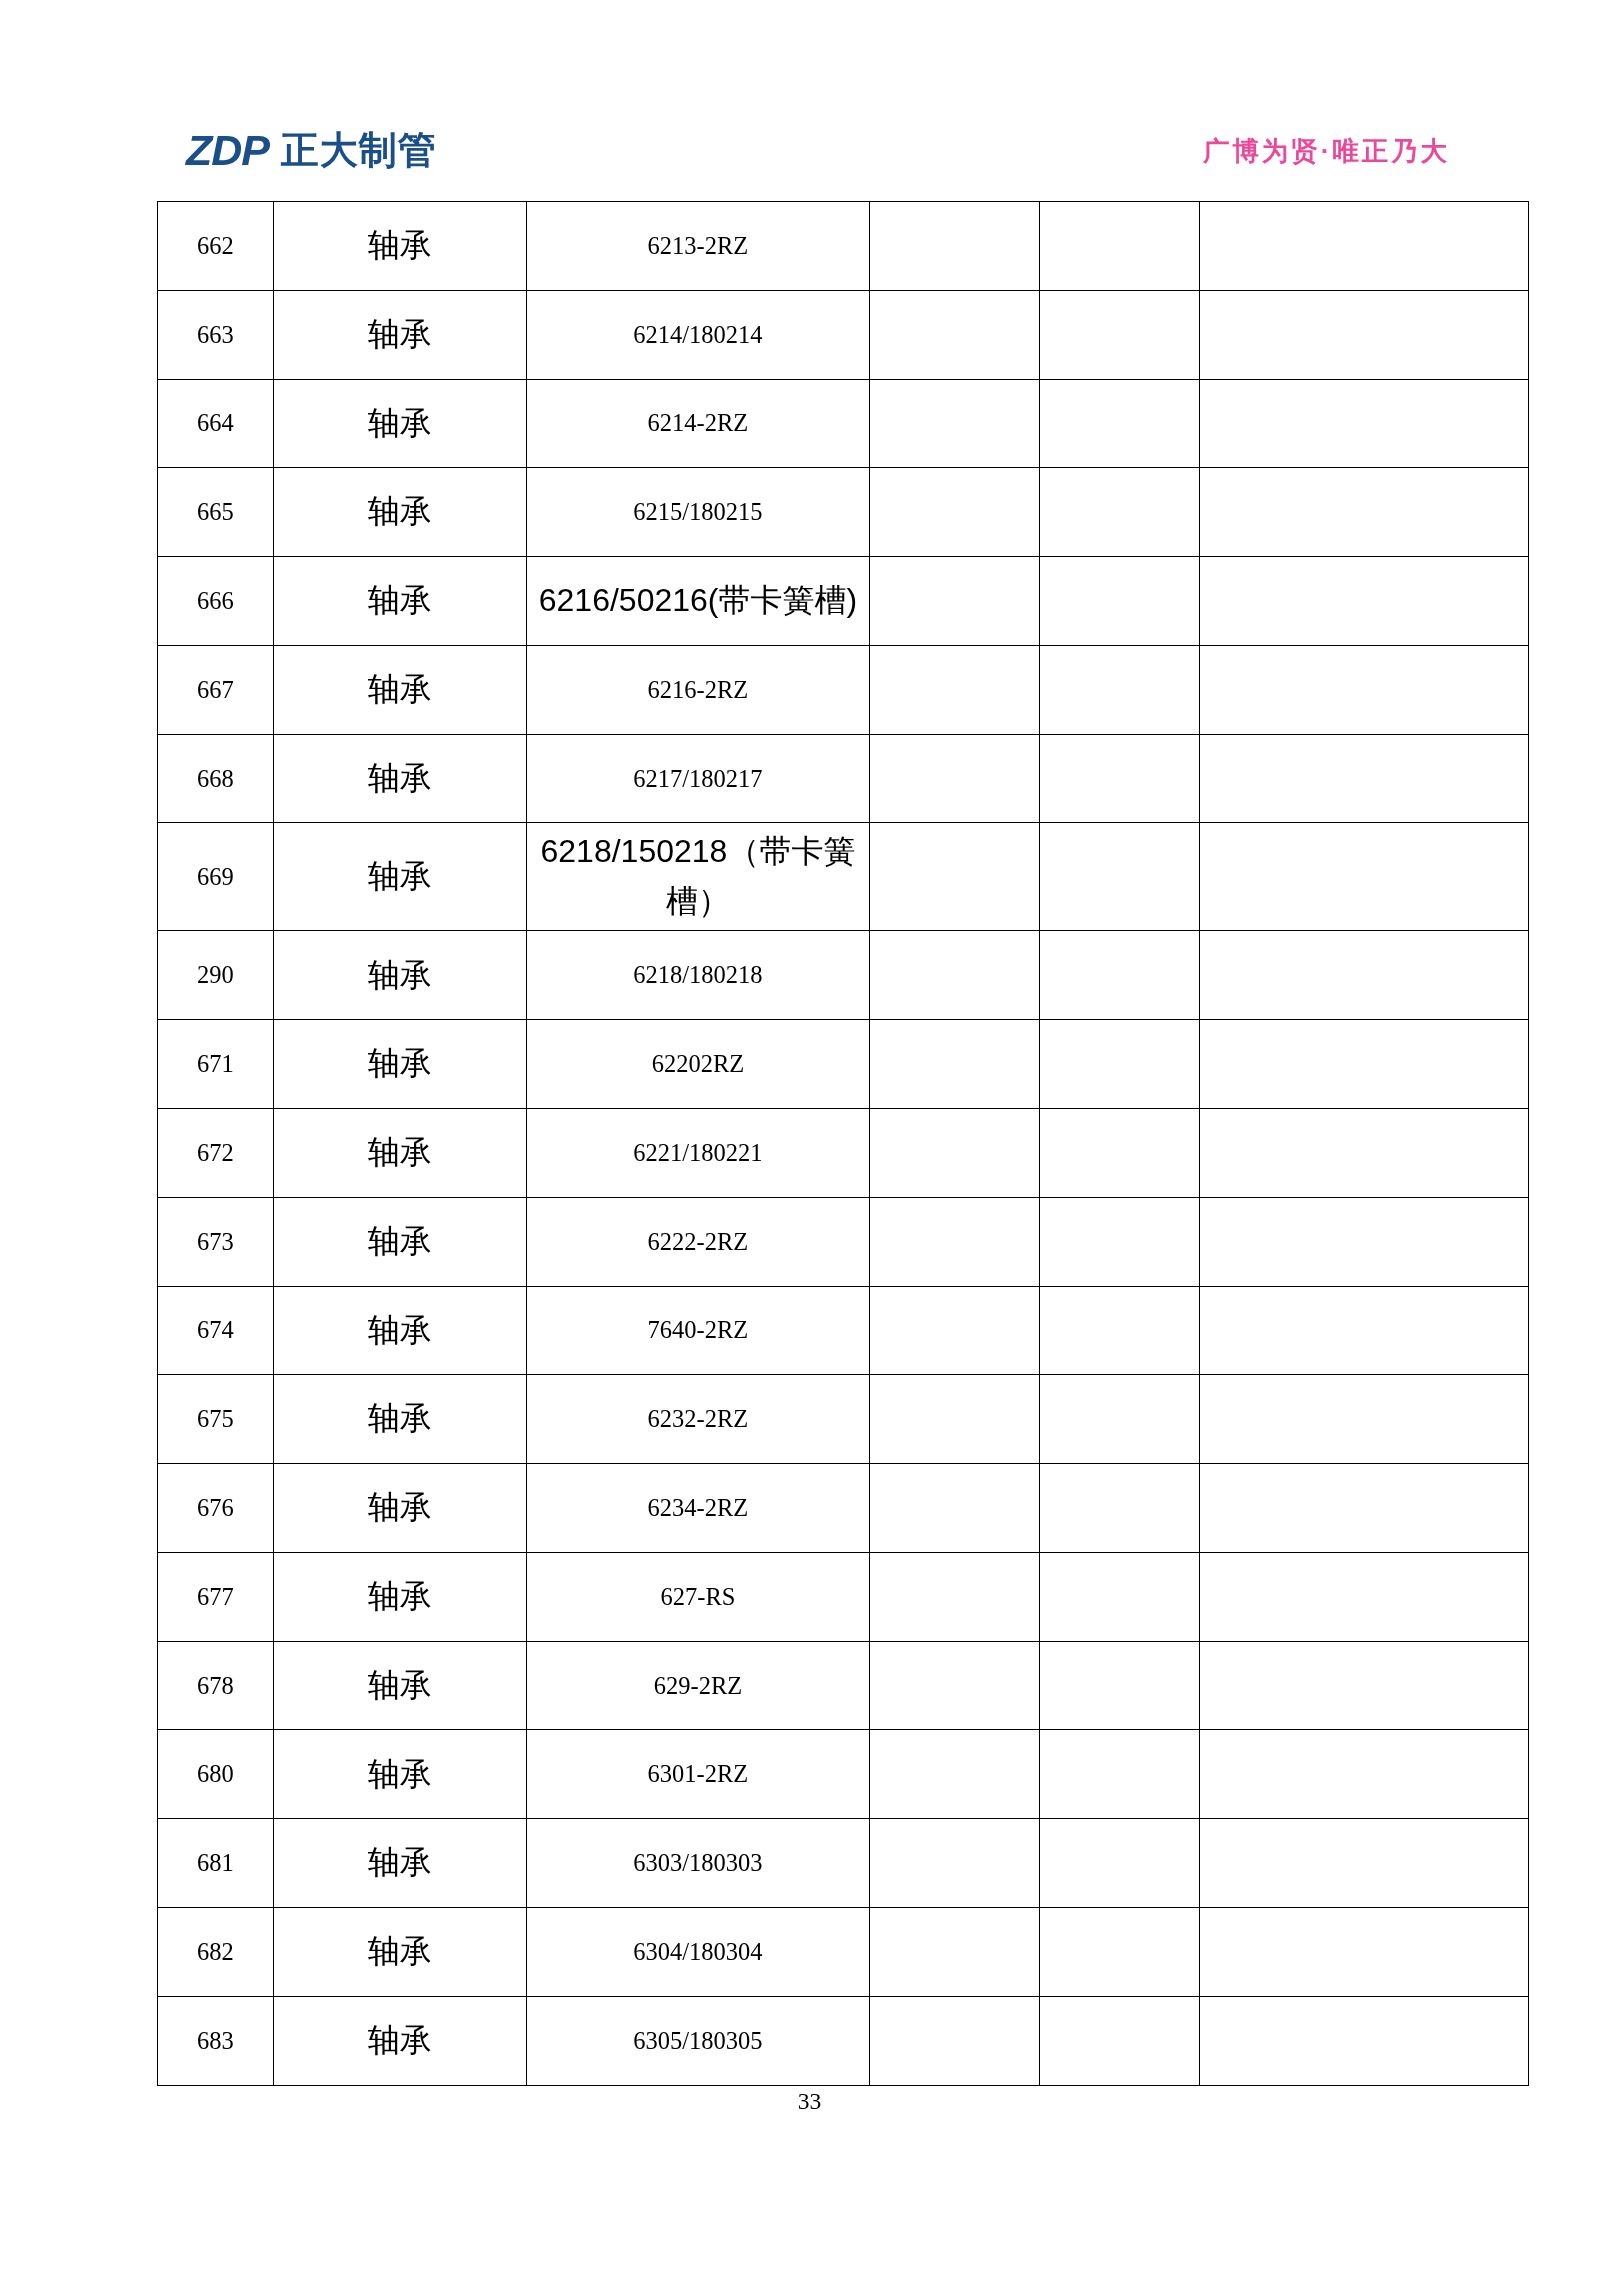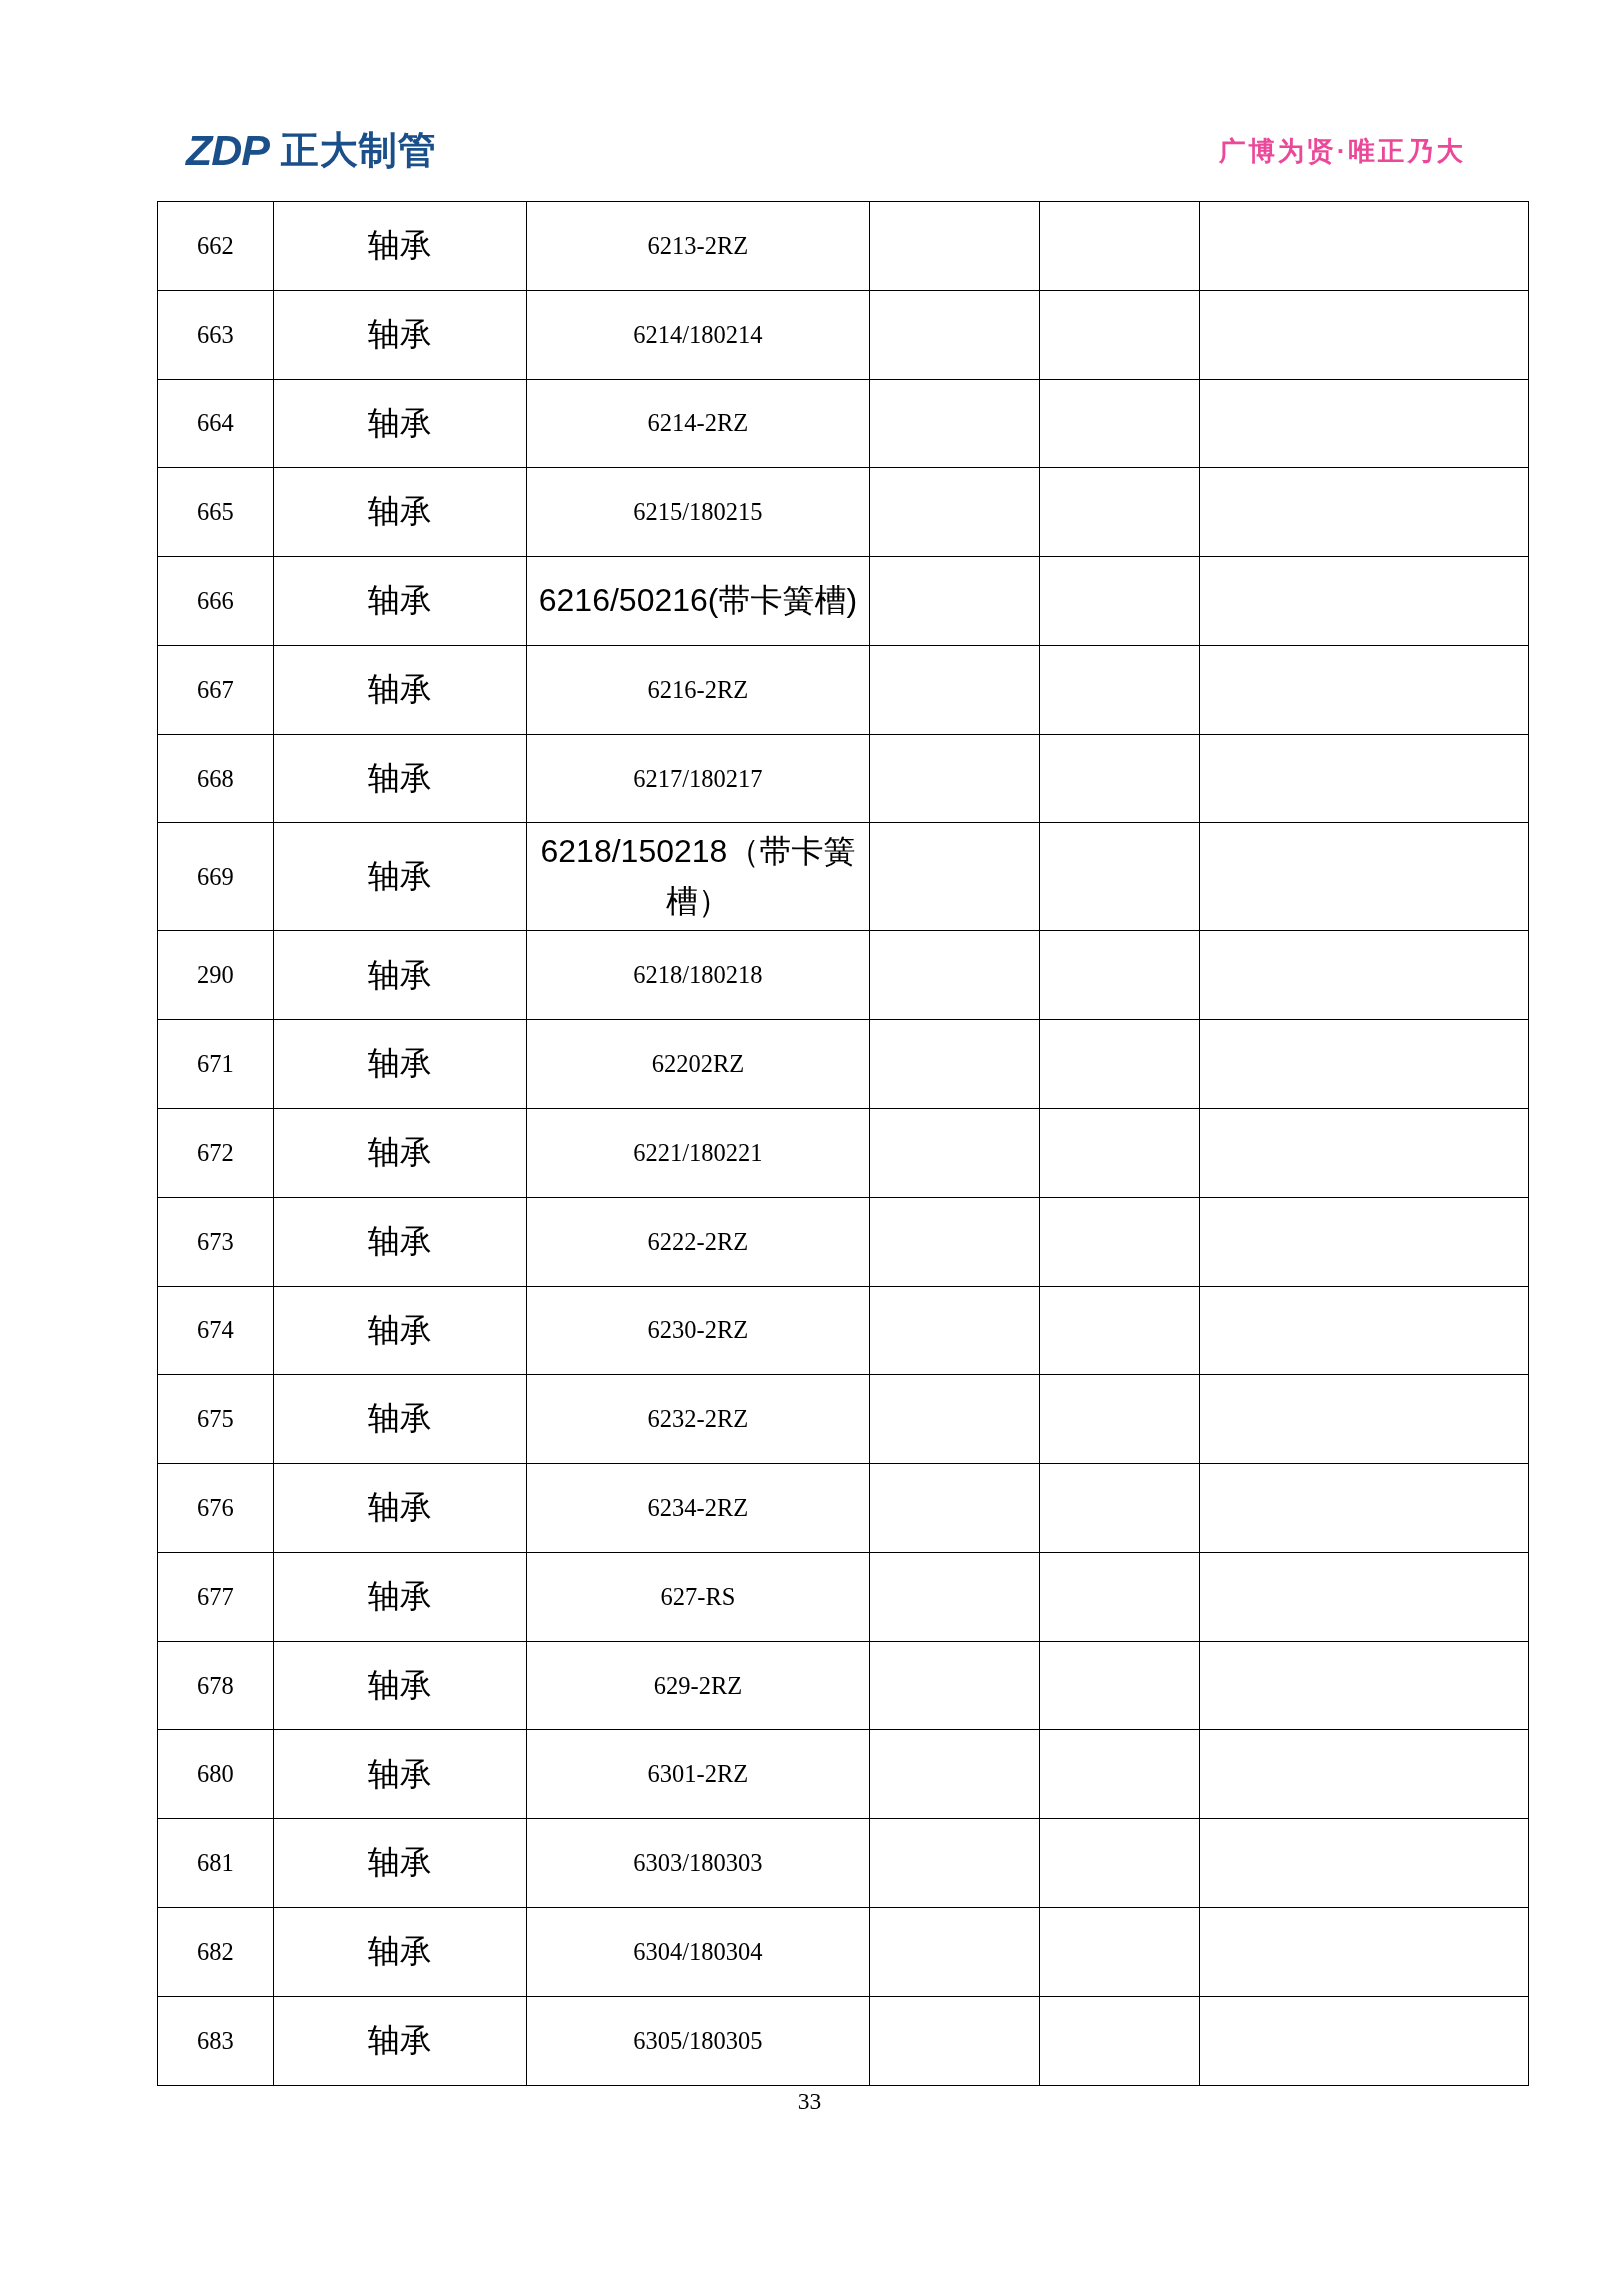--- a/index.html
+++ b/index.html
@@ -20,21 +20,21 @@
     height: 2291px;
     box-sizing: border-box;
     padding: 0;
   }
 
   
   .header {
     position: absolute;
     top: 116px;
     left: 186px;
-    right: 153px;
+    right: 169px;
     height: 69px;
     display: flex;
     align-items: center;
     justify-content: space-between;
   }
   .logo-wrap {
     display: flex;
     align-items: center;
     gap: 9.8px;
   }
@@ -216,21 +216,21 @@
             <td class="c-idx">673</td>
             <td class="c-name"><span class="cn">轴承</span></td>
             <td class="c-spec">6222-2RZ</td>
             <td class="c-e1"></td>
             <td class="c-e2"></td>
             <td class="c-e3"></td>
           </tr>
           <tr>
             <td class="c-idx">674</td>
             <td class="c-name"><span class="cn">轴承</span></td>
-            <td class="c-spec">6230-2RZ</td>
+            <td class="c-spec">7640-2RZ</td>
             <td class="c-e1"></td>
             <td class="c-e2"></td>
             <td class="c-e3"></td>
           </tr>
           <tr>
             <td class="c-idx">675</td>
             <td class="c-name"><span class="cn">轴承</span></td>
             <td class="c-spec">6232-2RZ</td>
             <td class="c-e1"></td>
             <td class="c-e2"></td>

